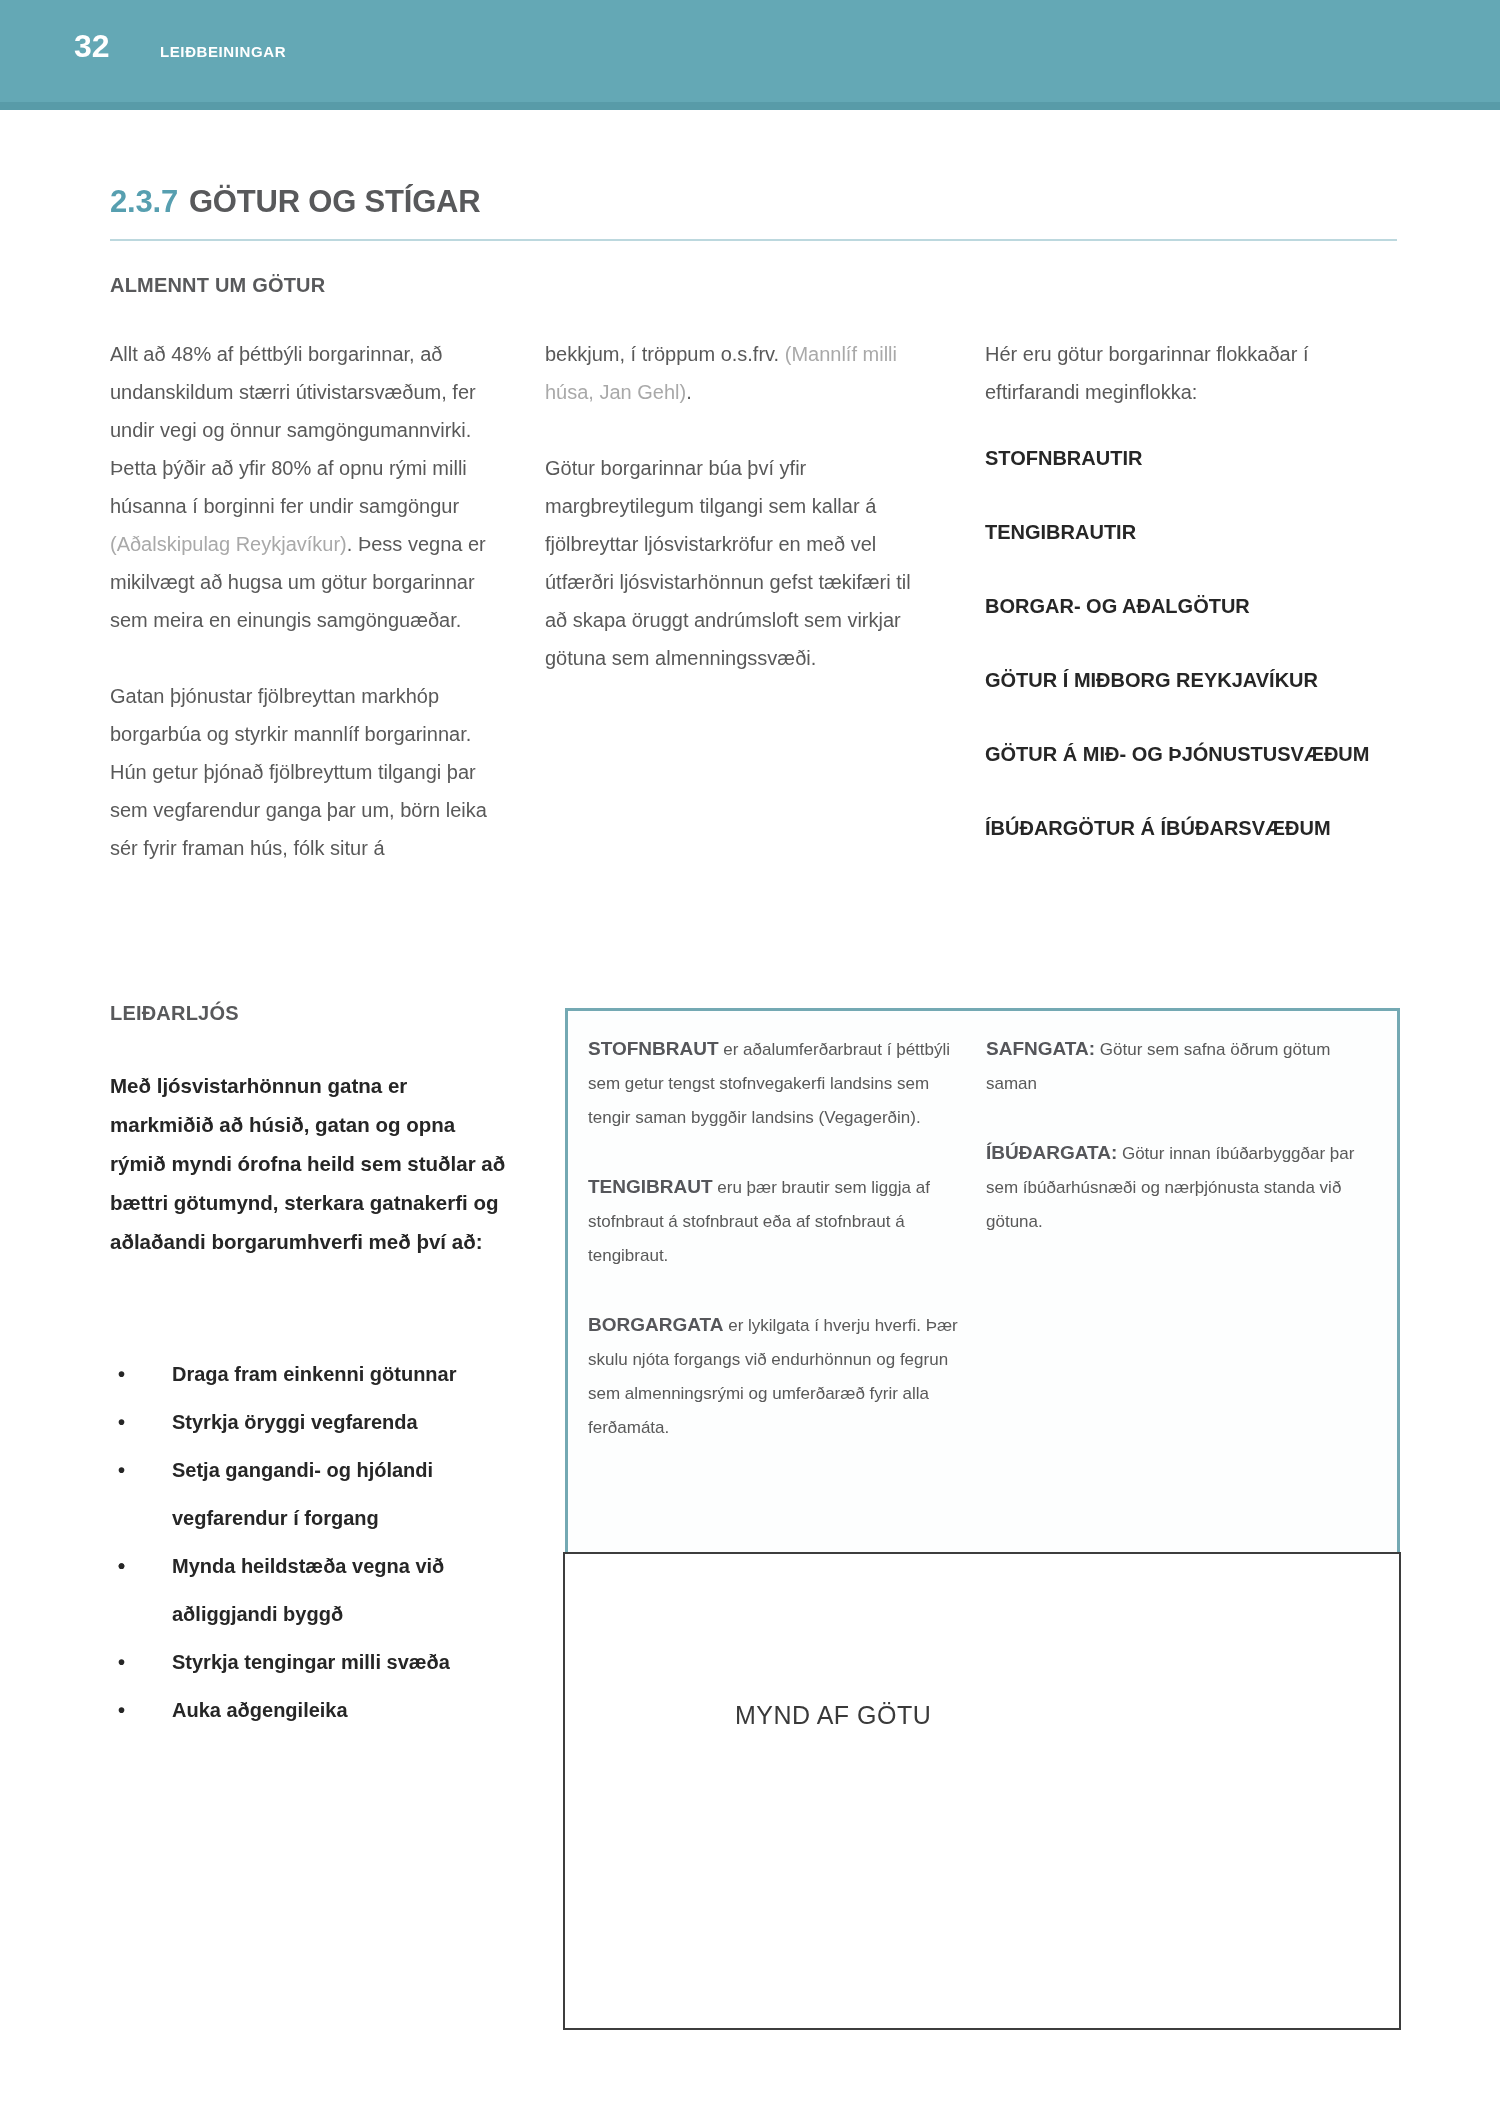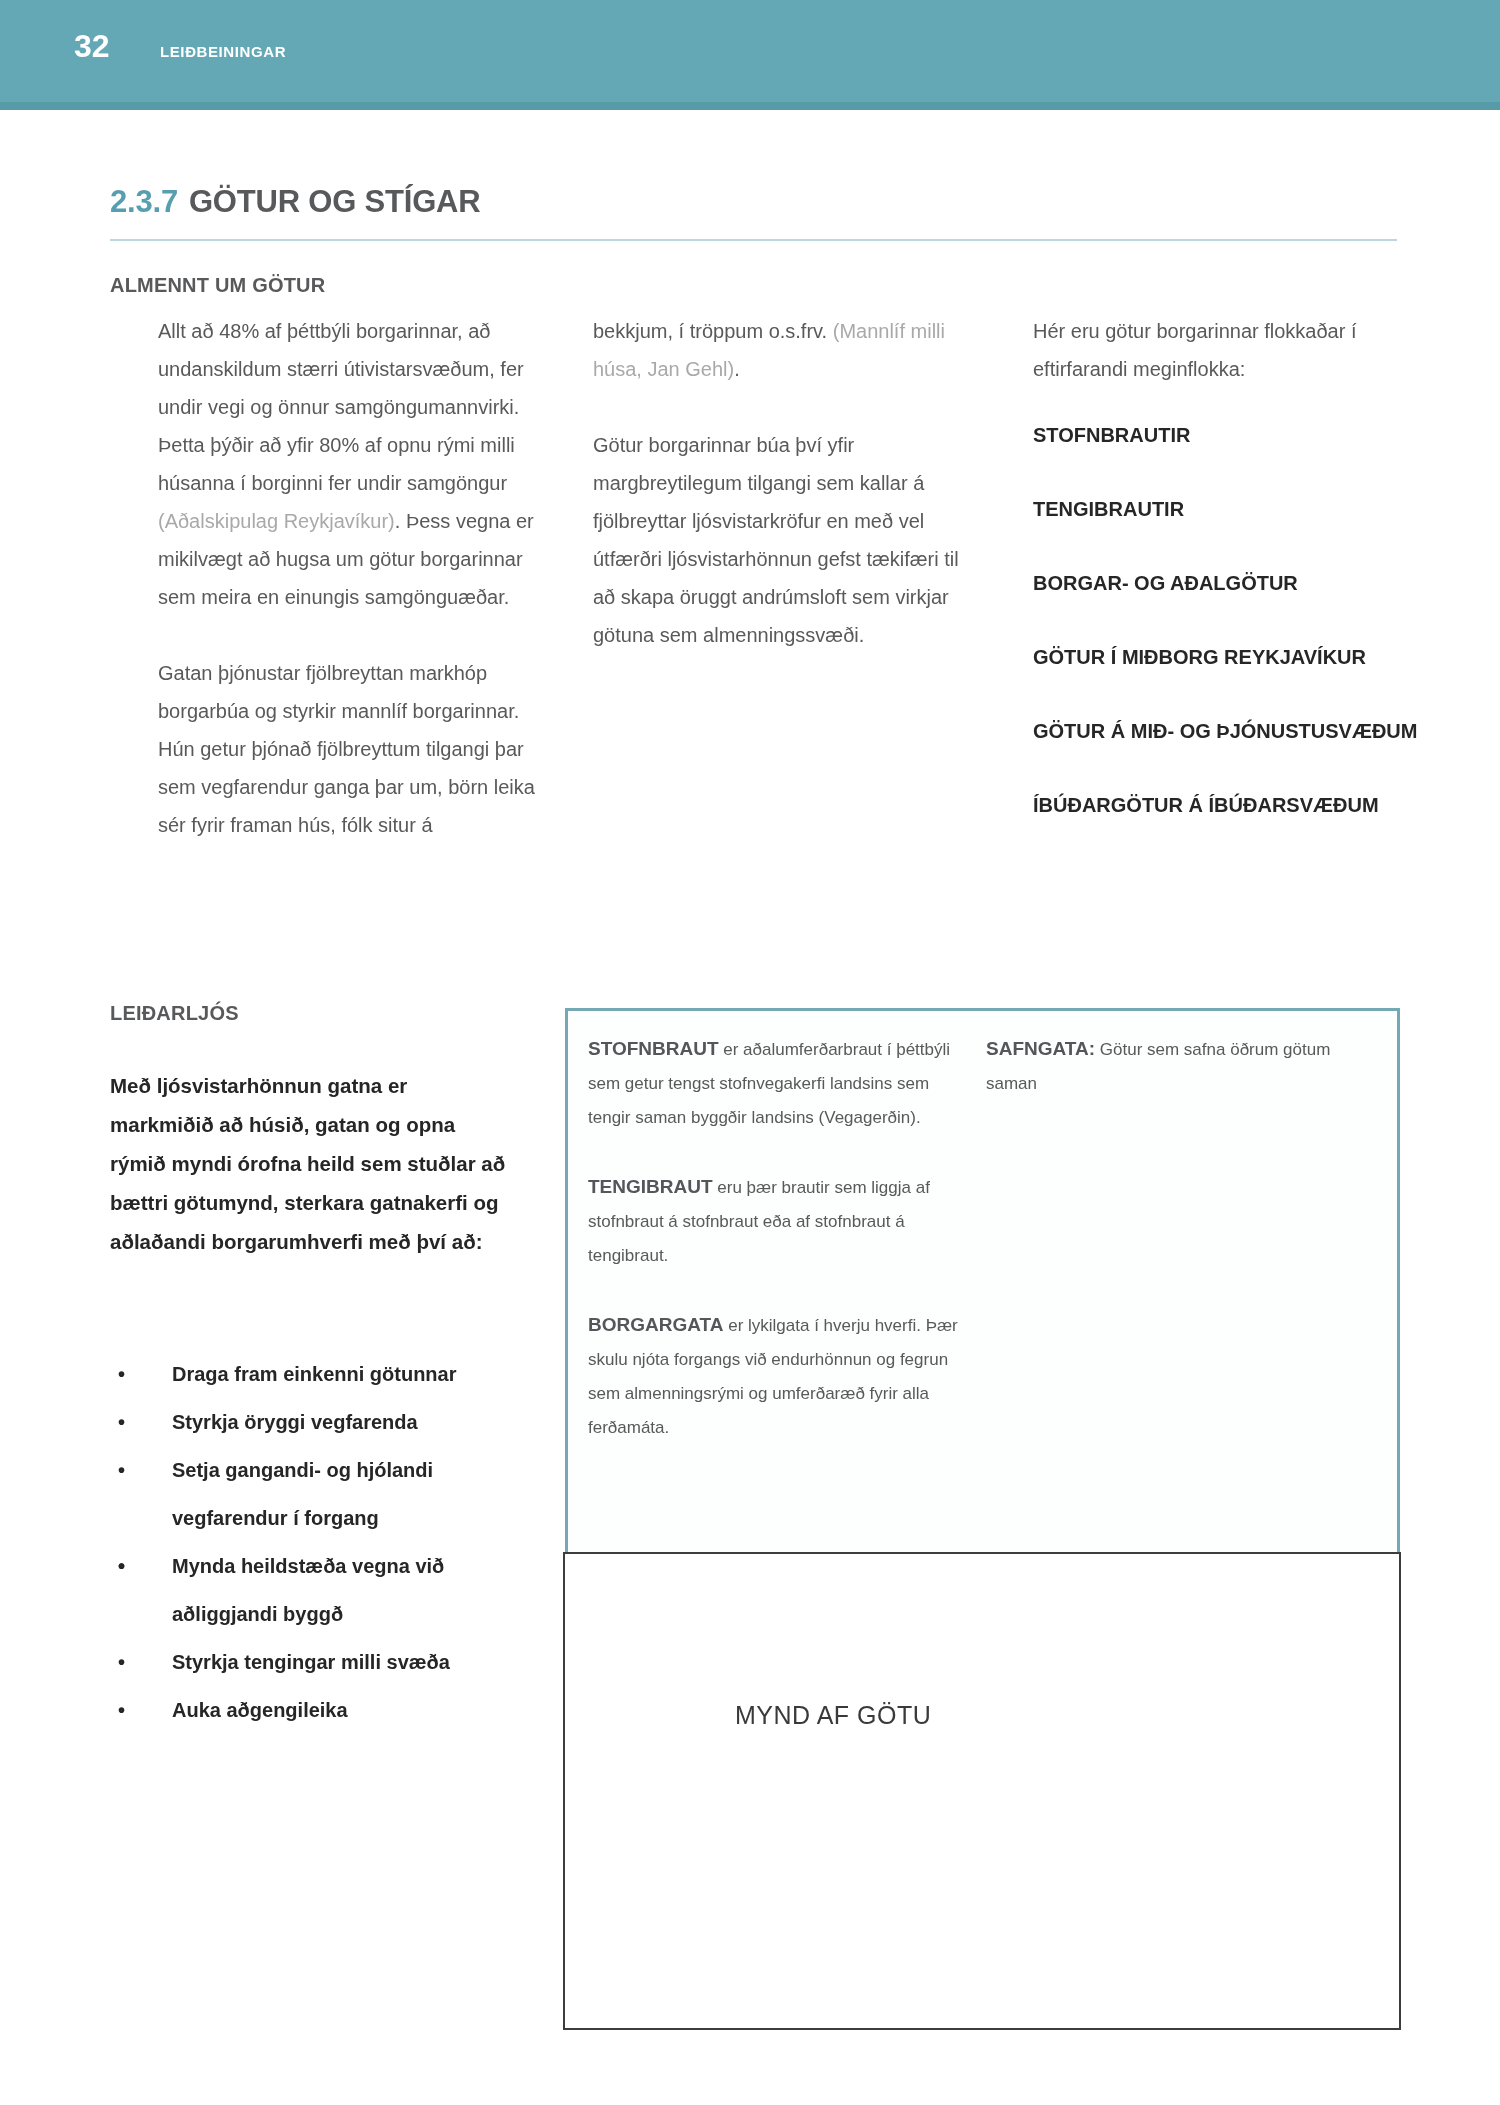--- a/index.html
+++ b/index.html
@@ -20,21 +20,21 @@
   .title-rule{position:absolute;left:110px;top:239px;width:1287px;height:2px;background:#bcd8de;}
 
   
   .subheading{font-size:20px;font-weight:700;color:#58595b;letter-spacing:0.2px;}
   #almennt-heading{position:absolute;left:110px;top:274px;}
   #leidarljos-heading{position:absolute;left:110px;top:1002px;}
 
   
   .body{font-size:20px;line-height:38px;color:#595959;margin:0 0 38px 0;}
   .cite{color:#a9a9a9;}
-  .col{position:absolute;top:312px;margin-left:48px;}
+  .col{position:absolute;top:335px;}
   #col1{left:110px;width:382px;}
   #col2{left:545px;width:388px;}
   #col3{left:985px;width:420px;}
   #col3 .body{margin-bottom:28px;}
   .category{font-size:20px;font-weight:700;color:#262626;line-height:38px;margin-bottom:36px;}
 
   
   #guiding-intro{position:absolute;left:110px;top:1066px;width:398px;
                  font-size:20.5px;font-weight:700;color:#262626;line-height:39px;margin:0;}
   #bullet-list{position:absolute;left:110px;top:1350px;width:415px;}
@@ -102,19 +102,20 @@
 
 <div class="defbox">
   <div class="defcols">
     <div class="defcol">
       <p class="defp"><span class="term">STOFNBRAUT</span><span> er aðalumferðarbraut í þéttbýli sem getur tengst stofnvegakerfi landsins sem tengir saman byggðir landsins (Vegagerðin).</span></p>
       <p class="defp"><span class="term">TENGIBRAUT</span><span> eru þær brautir sem liggja af stofnbraut á stofnbraut eða af stofnbraut á tengibraut.</span></p>
       <p class="defp"><span class="term">BORGARGATA</span><span> er lykilgata í hverju hverfi. Þær skulu njóta forgangs við endurhönnun og fegrun sem almenningsrými og umferðaræð fyrir alla ferðamáta.</span></p>
     </div>
     <div class="defcol">
       <p class="defp"><span class="term">SAFNGATA:</span><span> Götur sem safna öðrum götum saman</span></p>
+      <p class="defp"><span class="term">ÍBÚÐARGATA:</span><span> Götur innan íbúðarbyggðar þar sem íbúðarhúsnæði og nærþjónusta standa við götuna.</span></p>
     </div>
   </div>
 </div>
 
 <div class="myndbox">
   <span class="mynd-label">MYND AF GÖTU</span>
 </div>
 
 </body></html>

